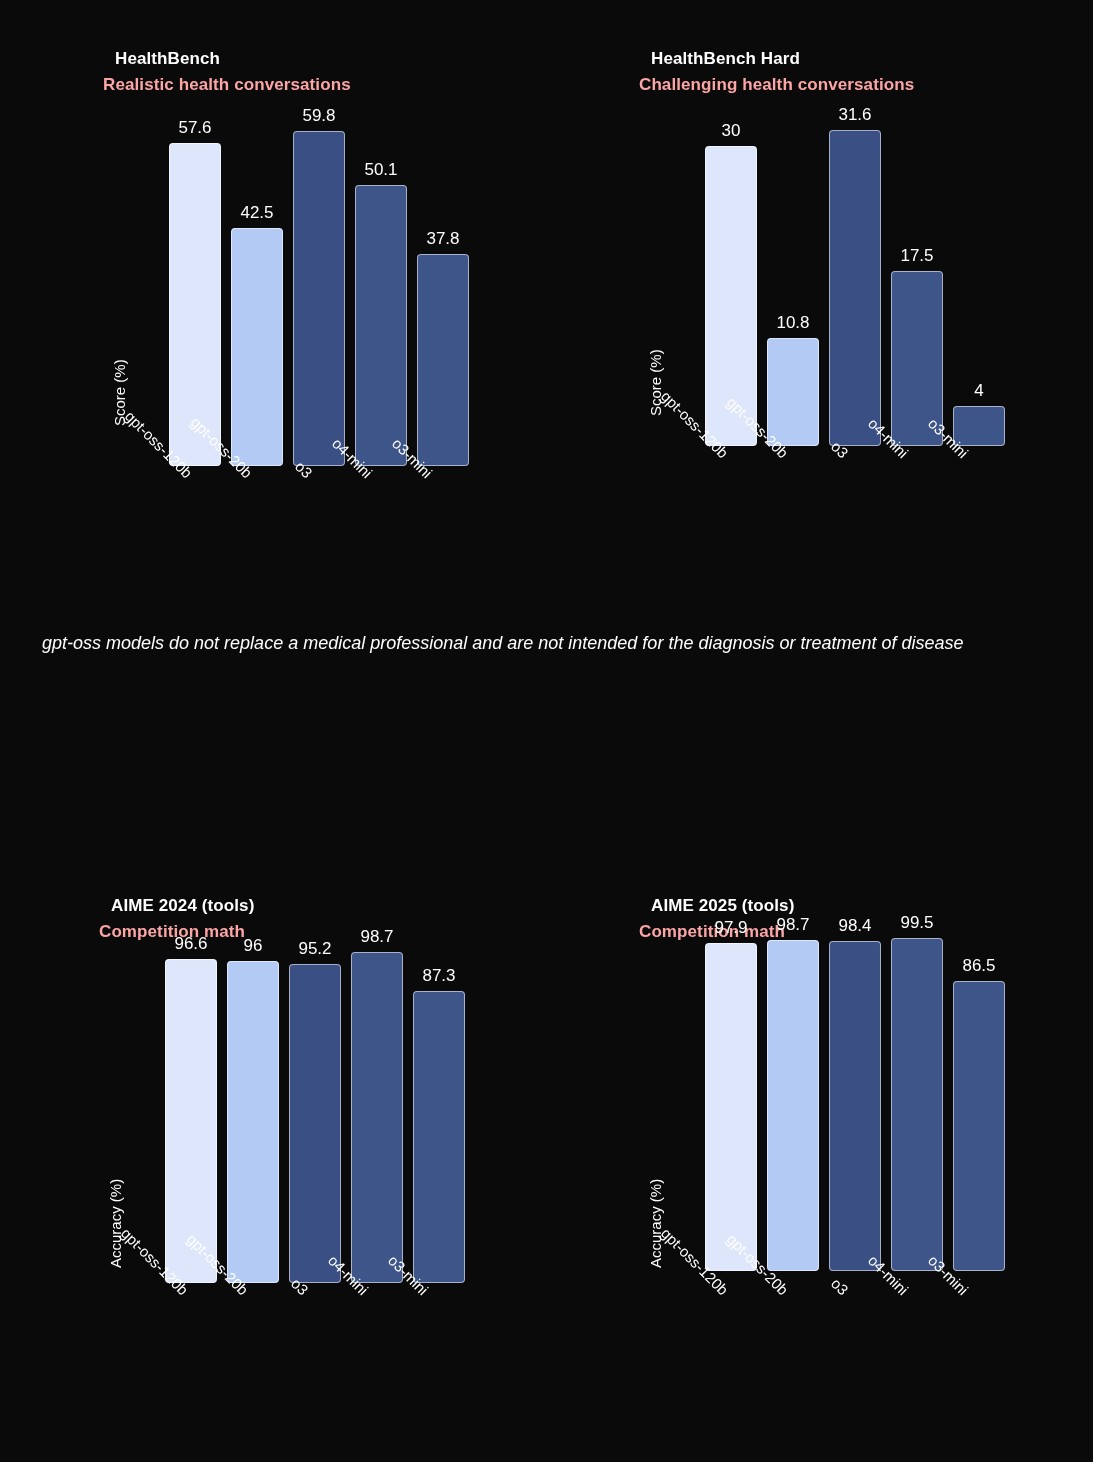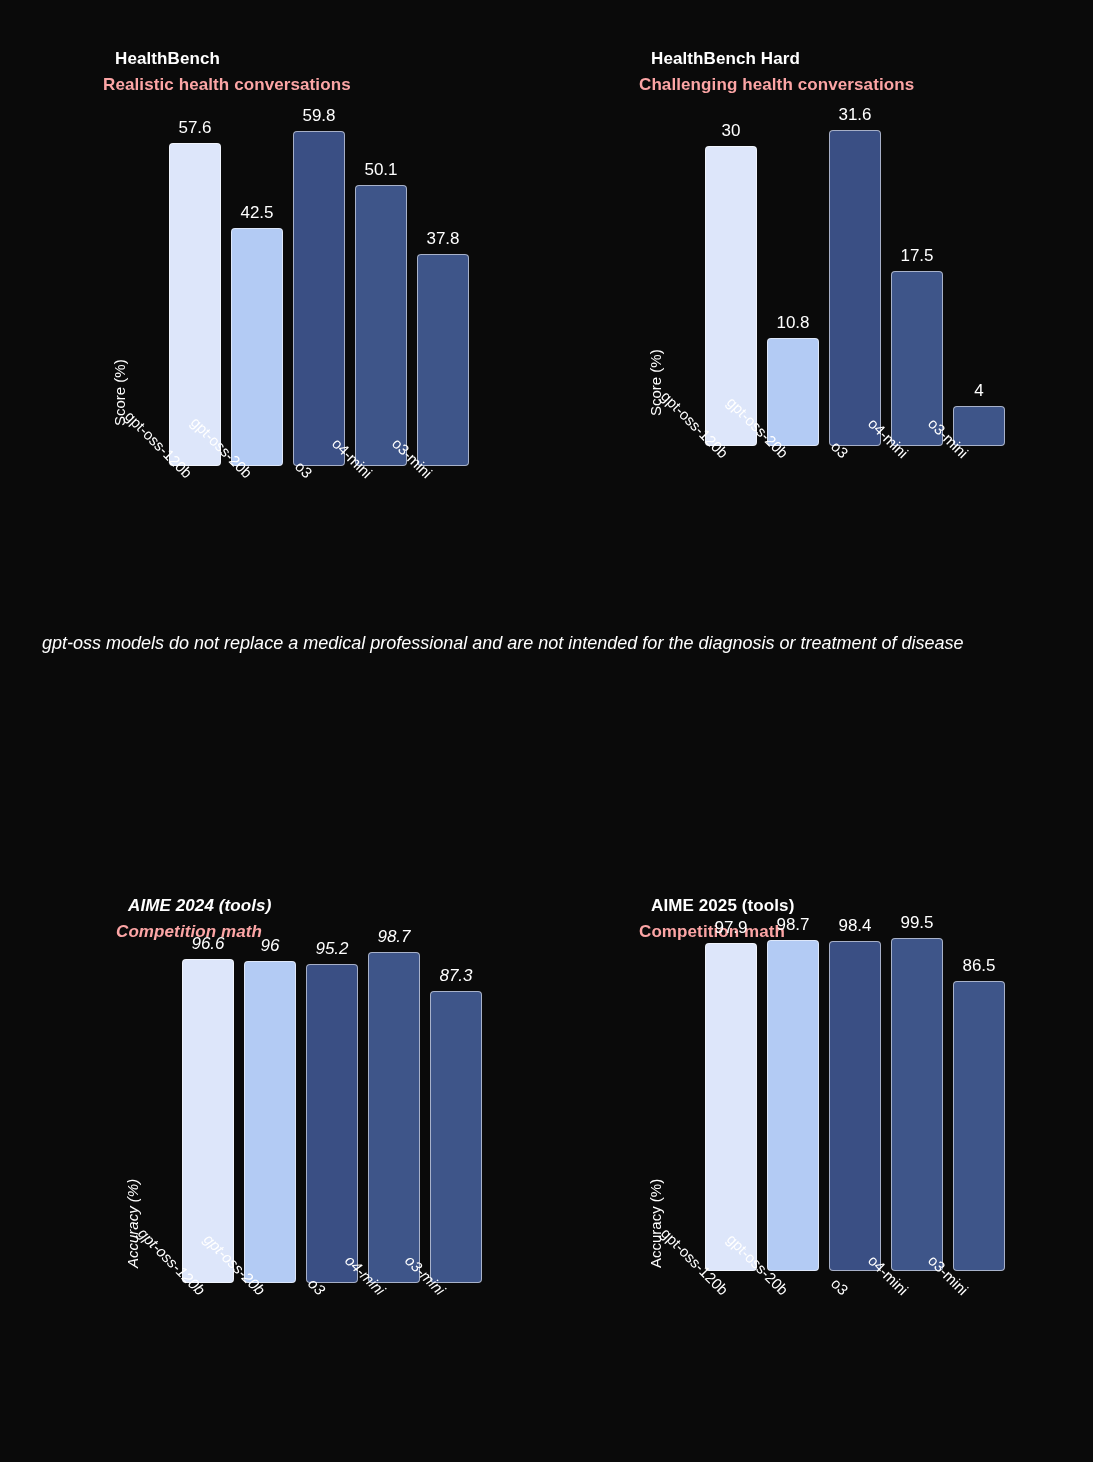--- a/index.html
+++ b/index.html
@@ -216,21 +216,21 @@
         </div>
         <div class="xlabel-slot">
           <div class="xlabel">o3-mini</div>
         </div>
       </div>
   </div>
 </div>
 
 <div class="caption" style="left:42px; top:623px;">gpt-oss models do not replace a medical professional and are not intended for the diagnosis or treatment of disease</div>
 
-<div class="panel" style="left:116px; top:893px; width:420px; height:520px;font-style:italic;">
+<div class="panel" style="left:99px; top:893px; width:420px; height:520px;">
   <div class="chart-title">AIME 2024 (tools)</div>
   <div class="chart-subtitle">Competition math</div>
 
   <div class="plot" style="left:0px; top:55px; width:400px; height:335px;">
     <div class="yaxis-label" style="left:8px; top:320px;">Accuracy (%)</div>
     <div class="bars" style="left:66px; bottom:0px; height:335px;">
         <div class="bar-slot">
           <div class="bar-value">96.6</div>
           <div class="bar" style="height: 323.61px; background: rgb(221, 230, 250);"></div>
         </div>

